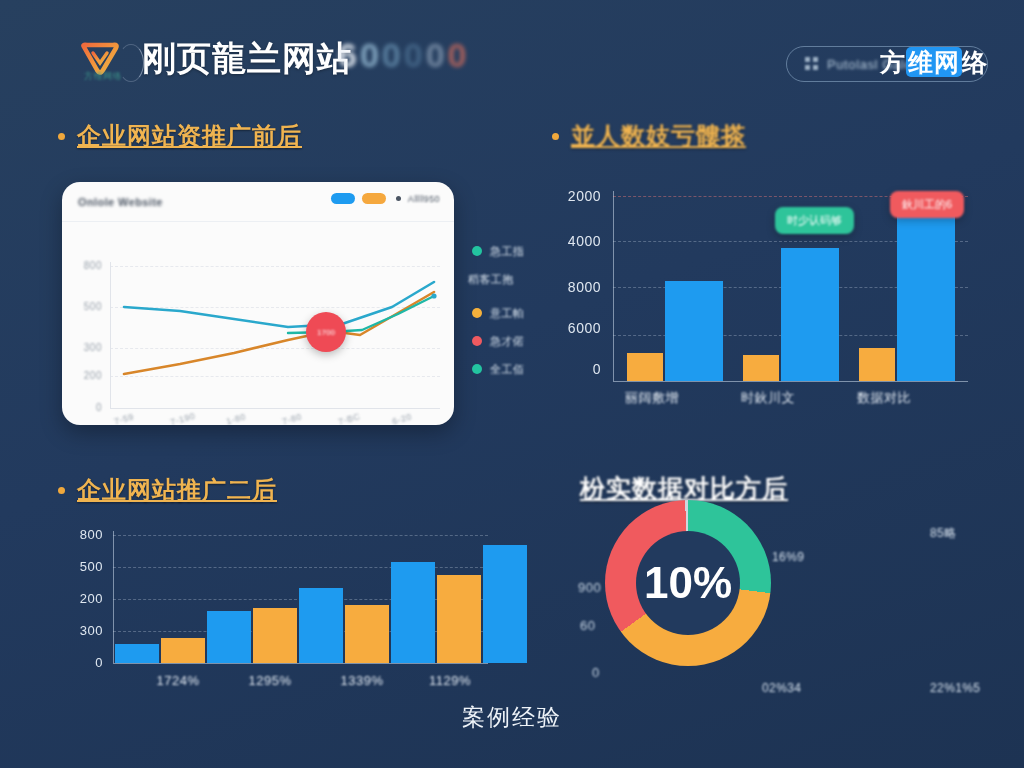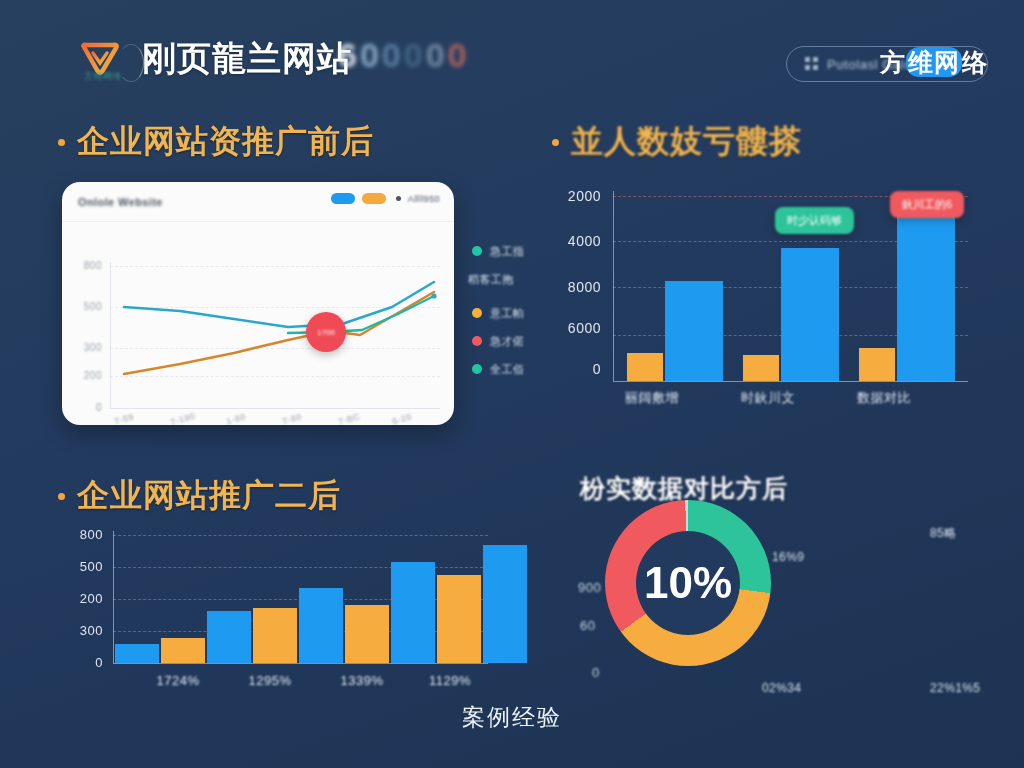--- a/index.html
+++ b/index.html
@@ -61,32 +61,32 @@
   .pill-blur-text {
     font-size: 13px; color: #b9ccdd; filter: blur(1.4px);
     white-space: nowrap; letter-spacing: .6px;
   }
   .brand-overlay {
     position: absolute; right: 56px; top: 44px;
     font-size: 25px; font-weight: bold; color: #ffffff;
     letter-spacing: 1px; white-space: nowrap; line-height: 36px;
   }
   .brand-overlay .hl {
-    background: #2196f3; border-radius: 13px; padding: 1px 2px;
+    background: #2196f3; border-radius: 5px; padding: 1px 2px;
   }
 
   
   .sec-head {
     position: absolute; display: flex; align-items: center; gap: 12px;
     white-space: nowrap;
   }
   .sec-dot { width: 7px; height: 7px; border-radius: 50%; background: #f0a83c; flex: none; }
   .sec-text {
-    font-size: 32px; font-weight: bold; color: #f0b450;
-    text-shadow: 0 1px 2px rgba(0,0,0,.45); letter-spacing: 1px;
+    font-size: 24px; font-weight: bold; color: #f0b450;
+    text-shadow: 0 1px 2px rgba(0,0,0,.45); letter-spacing: 1px; text-decoration: underline;
   }
   .sec-text.blurred { filter: blur(1.3px); }
   .sec-text.white { color: #ffffff; }
 
   
   .card {
     position: absolute; left: 62px; top: 182px;
     width: 392px; height: 243px;
     background: #fbfbfb; border-radius: 18px;
     box-shadow: 0 8px 22px rgba(0,0,0,.30);

